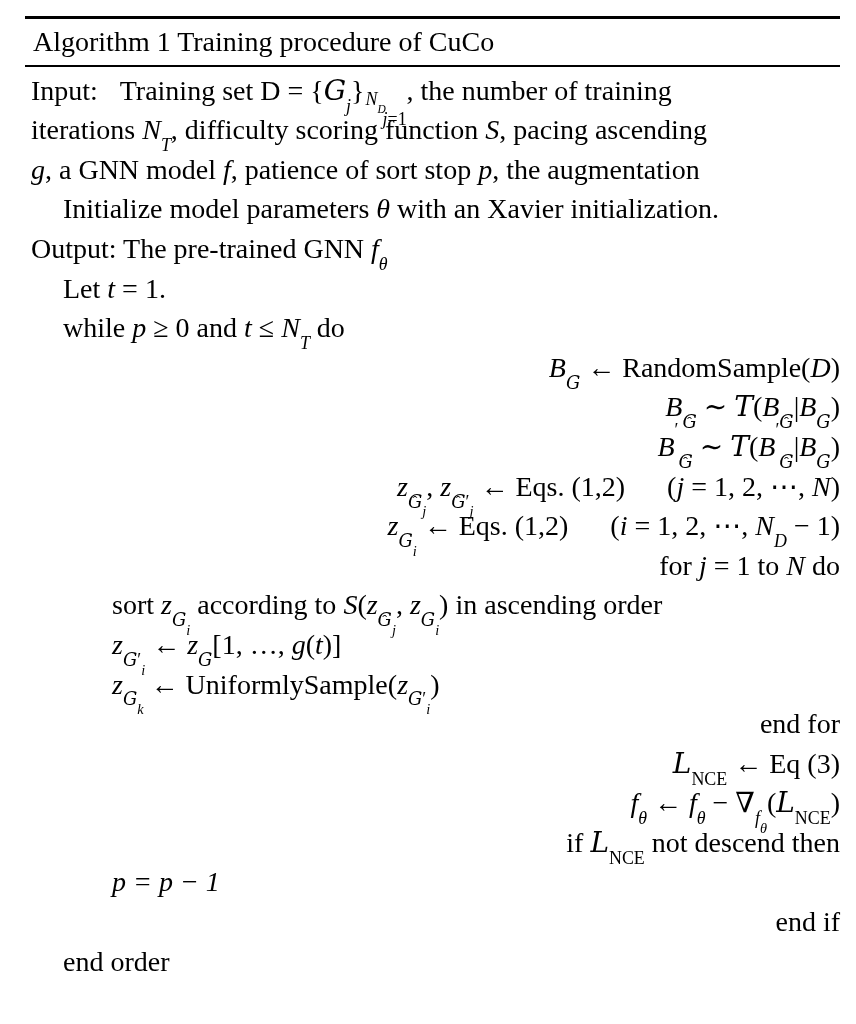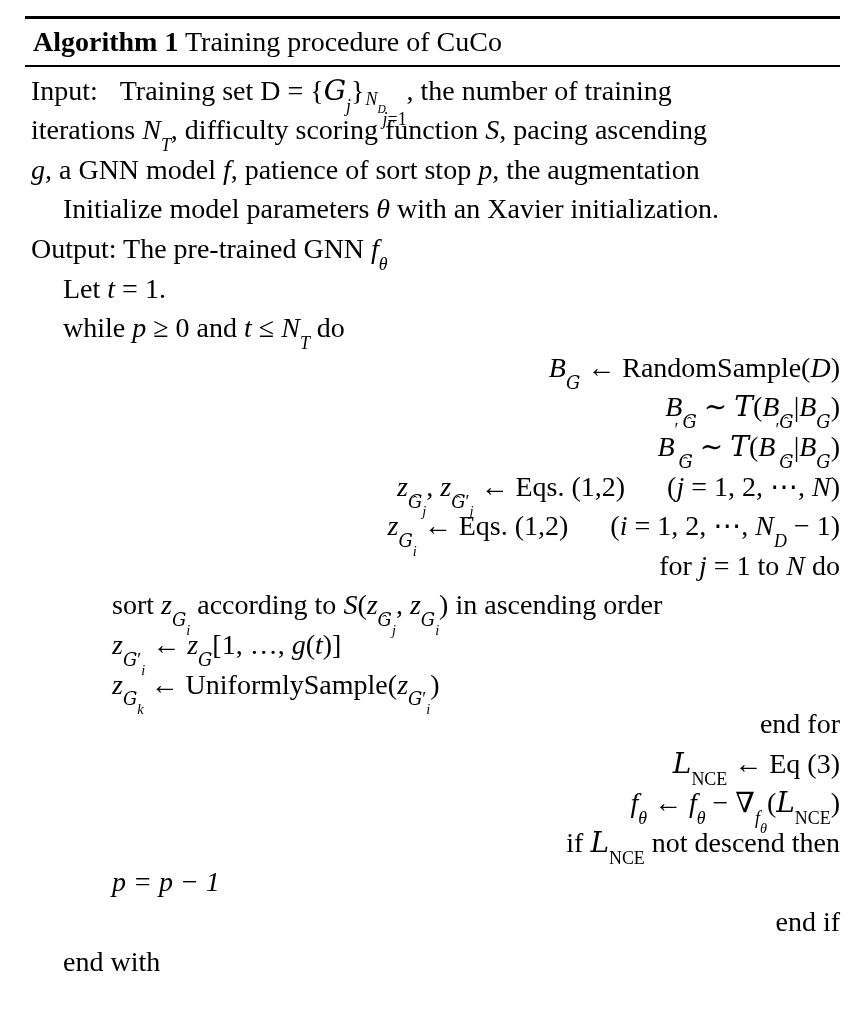--- a/index.html
+++ b/index.html
@@ -29,21 +29,21 @@
     height: 1.6px;
     background: #000;
     width: 100%;
   }
   .title-row {
     font-size: 28px;
     line-height: 40px;
     padding: 3px 2px 3px 8px;
     white-space: nowrap;
   }
-  .title-row .kw { font-weight: bold; }
+  .title-row .kw { font-weight: normal; }
   .body-block {
     padding-top: 4px;
     padding-bottom: 2px;
   }
   .line {
     font-size: 28px;
     line-height: 39.6px;
     white-space: nowrap;
     padding-left: 8px;
   }
@@ -275,18 +275,18 @@
     <div class="line ind-3">
       <span class="mi">p</span>
       <span class="mi">= p − 1</span>
     </div>
 
     <div class="line ind-2">
       <span class="kw">end if</span>
     </div>
 
     <div class="line ind-1">
-      <span class="kw">end with</span>
+      <span class="kw">end order</span>
     </div>
 
   </div>
 
 </div>
 
 </body></html>

